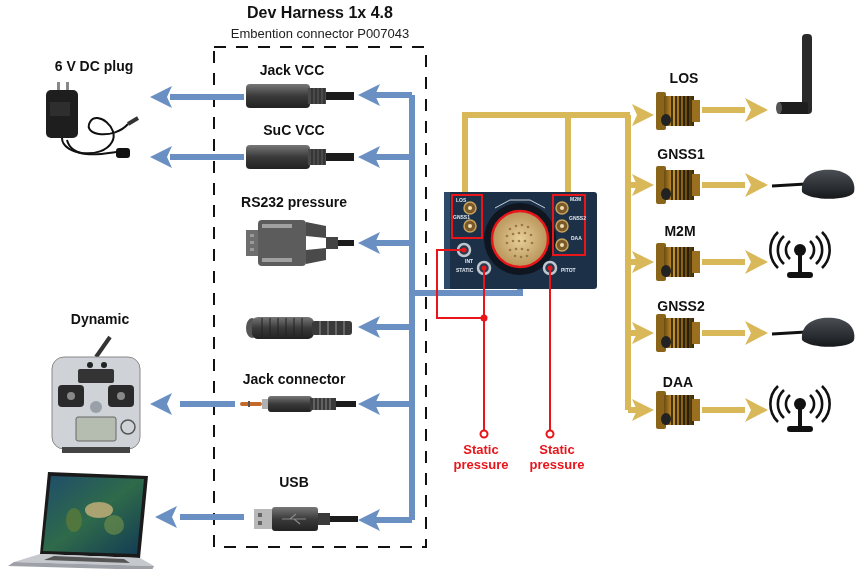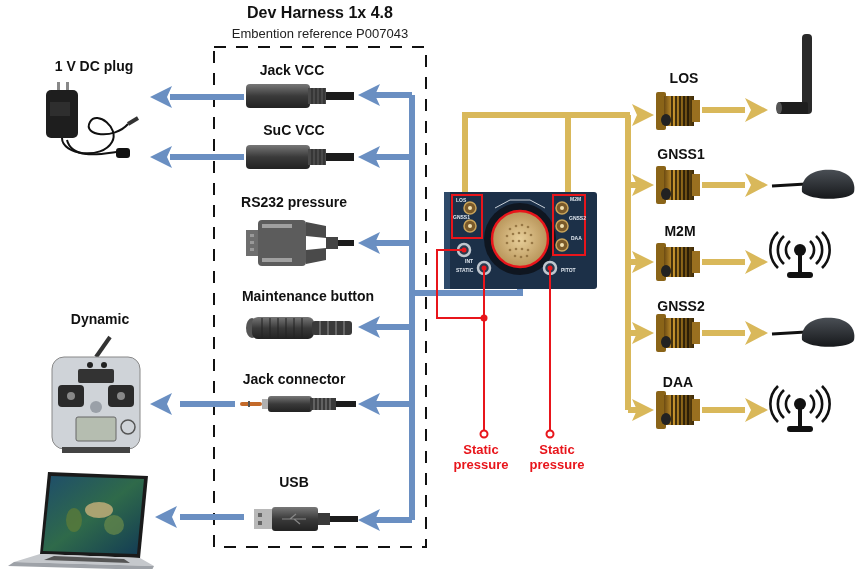--- a/index.html
+++ b/index.html
@@ -394,29 +394,28 @@
           <path d="M40 8 A12 12 0 0 1 40 26"></path>
         <path d="M14 3 A19 19 0 0 0 14 31"></path>
           <path d="M46 3 A19 19 0 0 1 46 31"></path>
         <path d="M8 -1 A25 25 0 0 0 8 35"></path>
           <path d="M52 -1 A25 25 0 0 1 52 35"></path>
       </g>
     </g>
   </svg>
 
   <div class="title">Dev Harness 1x 4.8</div>
-  <div class="subtitle">Embention reference P007043</div>
-
-  <div class="lbl" style="left:94px;top:58px">1 V DC plug</div>
+  <div class="subtitle">Embention connector P007043</div>
+
+  <div class="lbl" style="left:94px;top:58px">6 V DC plug</div>
   <div class="lbl" style="left:100px;top:311px">Dynamic</div>
 
   <div class="lbl" style="left:292px;top:62px">Jack VCC</div>
   <div class="lbl" style="left:294px;top:122px">SuC VCC</div>
   <div class="lbl" style="left:294px;top:194px">RS232 pressure</div>
-  <div class="lbl" style="left:308px;top:288px">Maintenance button</div>
   <div class="lbl" style="left:294px;top:371px">Jack connector</div>
   <div class="lbl" style="left:294px;top:474px">USB</div>
 
   <div class="red-lbl" style="left:481px;top:442px">
     <div>Static</div>
     <div>pressure</div>
   </div>
   <div class="red-lbl" style="left:557px;top:442px">
     <div>Static</div>
     <div>pressure</div>

